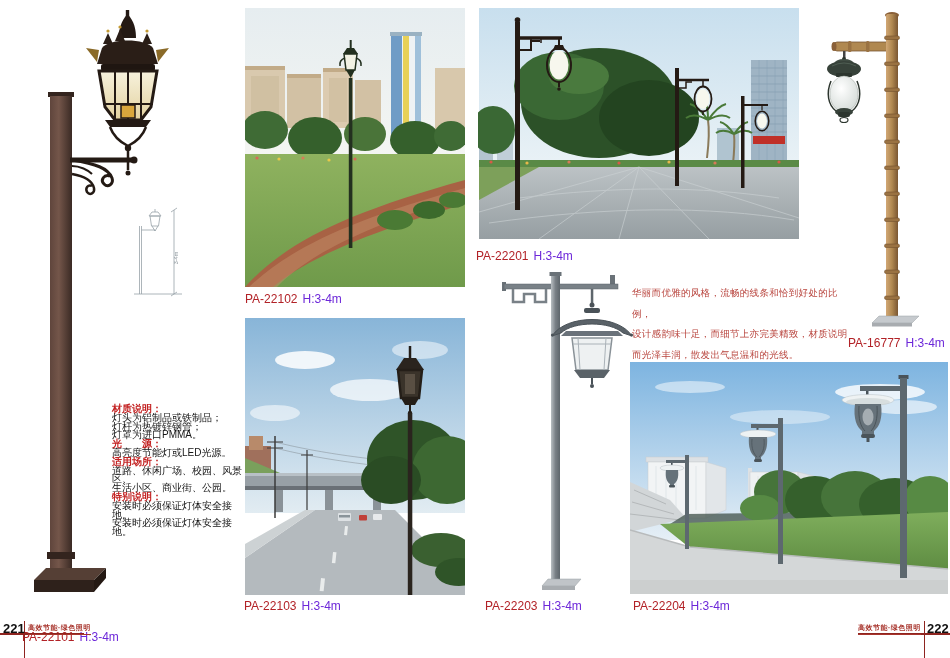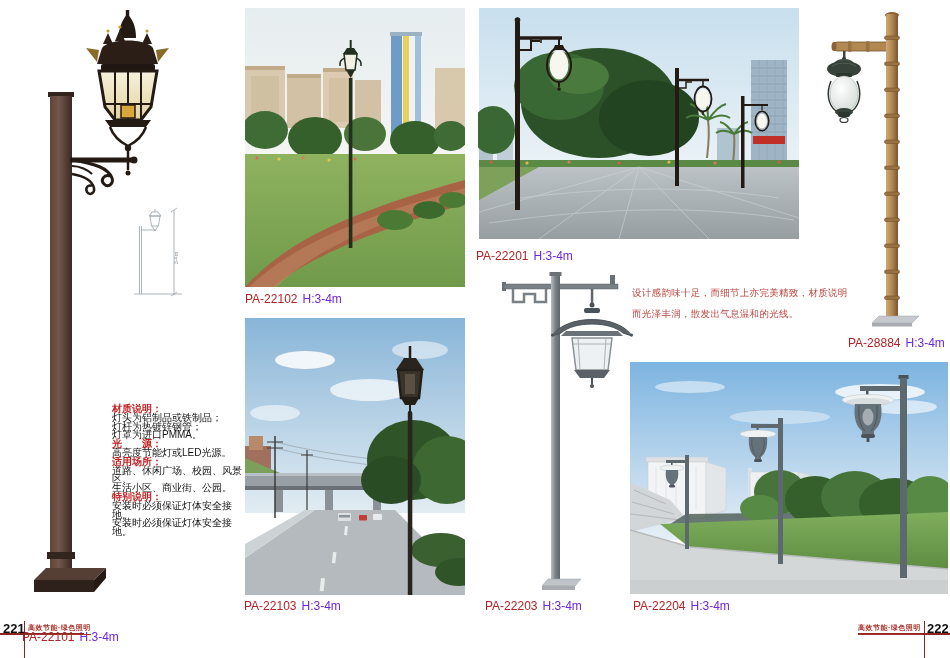--- a/index.html
+++ b/index.html
@@ -511,38 +511,39 @@
     <div class="spec-t">高亮度节能灯或LED光源。</div>
     <div class="spec-h">适用场所：</div>
     <div class="spec-t">道路、休闲广场、校园、风景区、</div>
     <div class="spec-t">生活小区、商业街、公园。</div>
     <div class="spec-h">特别说明：</div>
     <div class="spec-t">安装时必须保证灯体安全接地。</div>
     <div class="spec-t">安装时必须保证灯体安全接地。</div>
   </div>
 
   <div class="abs desc">
+    <div>华丽而优雅的风格，流畅的线条和恰到好处的比例，</div>
     <div>设计感韵味十足，而细节上亦完美精致，材质说明</div>
     <div>而光泽丰润，散发出气息温和的光线。</div>
   </div>
 
   <div class="label" style="left:22px;top:631px">
     <span class="model">PA-22101</span><span class="ht">H:3-4m</span>
   </div>
   <div class="label" style="left:245px;top:293px">
     <span class="model">PA-22102</span><span class="ht">H:3-4m</span>
   </div>
   <div class="label" style="left:244px;top:600px">
     <span class="model">PA-22103</span><span class="ht">H:3-4m</span>
   </div>
   <div class="label" style="left:476px;top:250px">
     <span class="model">PA-22201</span><span class="ht">H:3-4m</span>
   </div>
   <div class="label" style="left:848px;top:337px">
-    <span class="model">PA-28884</span><span class="ht">H:3-4m</span>
+    <span class="model">PA-16777</span><span class="ht">H:3-4m</span>
   </div>
   <div class="label" style="left:485px;top:600px">
     <span class="model">PA-22203</span><span class="ht">H:3-4m</span>
   </div>
   <div class="label" style="left:633px;top:600px">
     <span class="model">PA-22204</span><span class="ht">H:3-4m</span>
   </div>
 
   <div class="rule-h" style="left:0;top:633px;width:84px"></div>
   <div class="rule-v" style="left:23.5px;top:621px;height:37px"></div>

